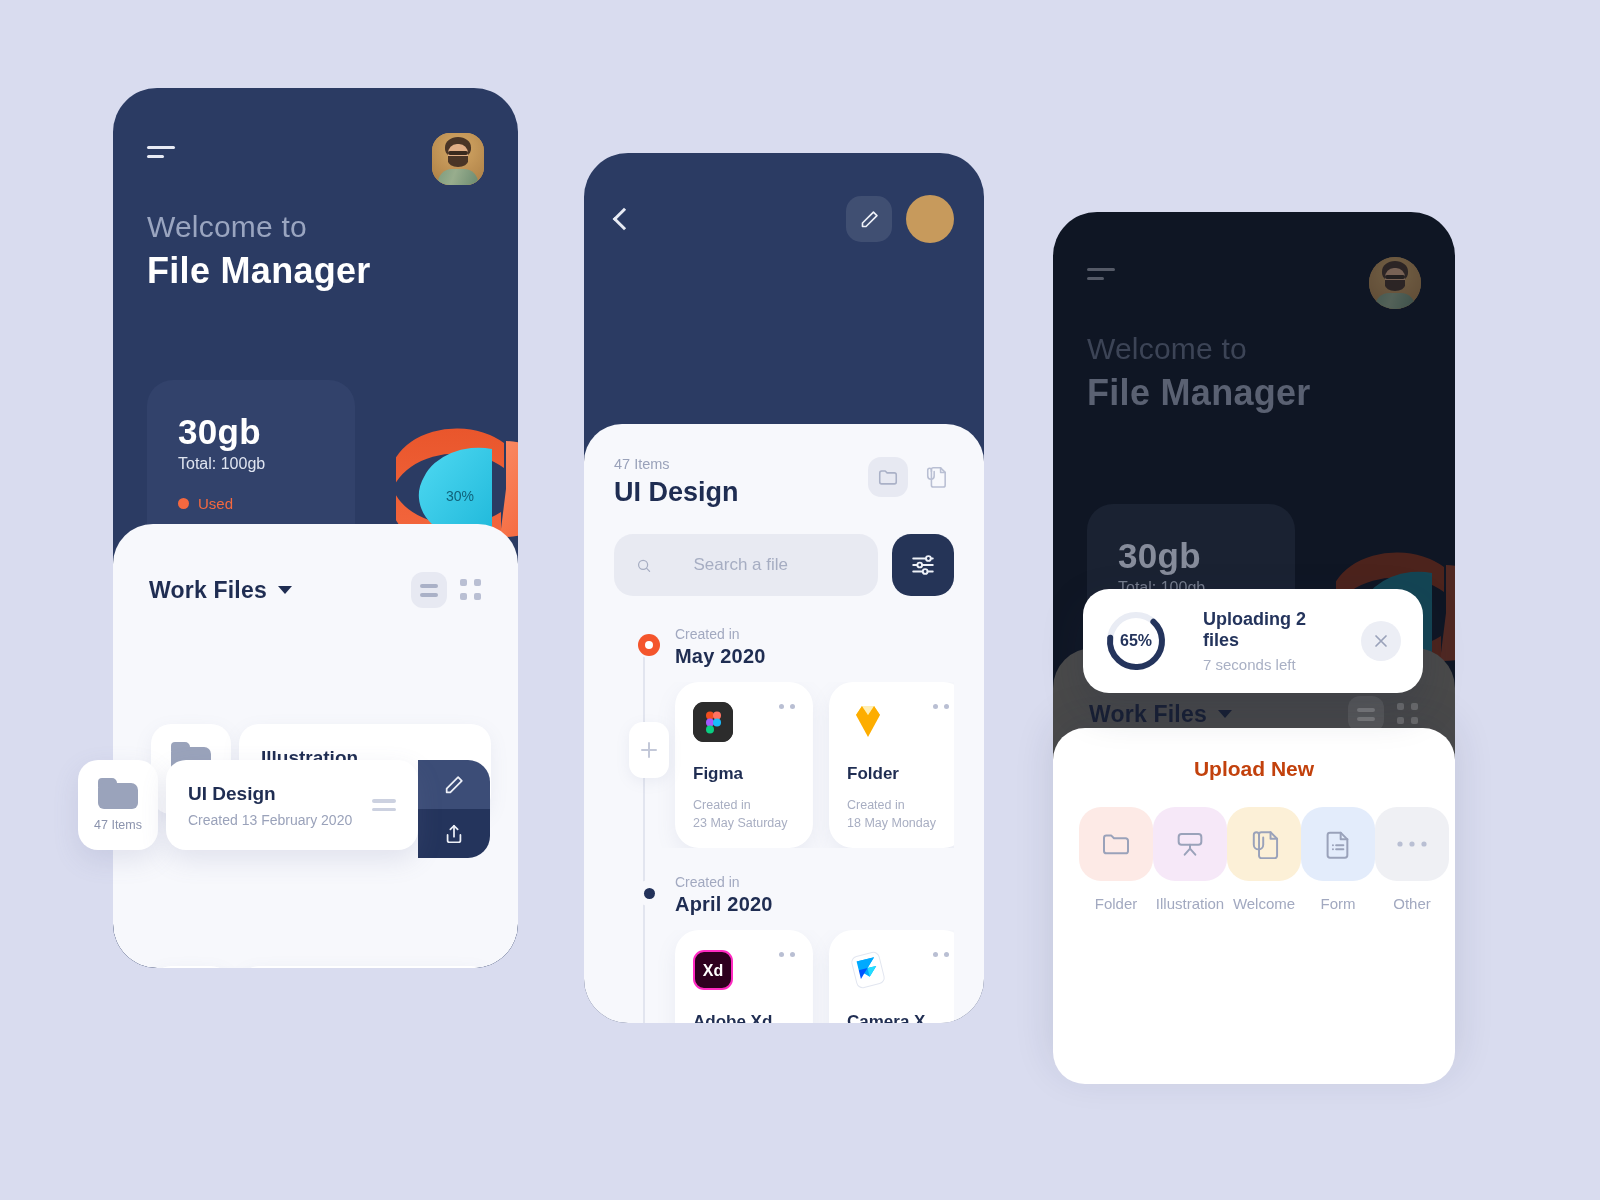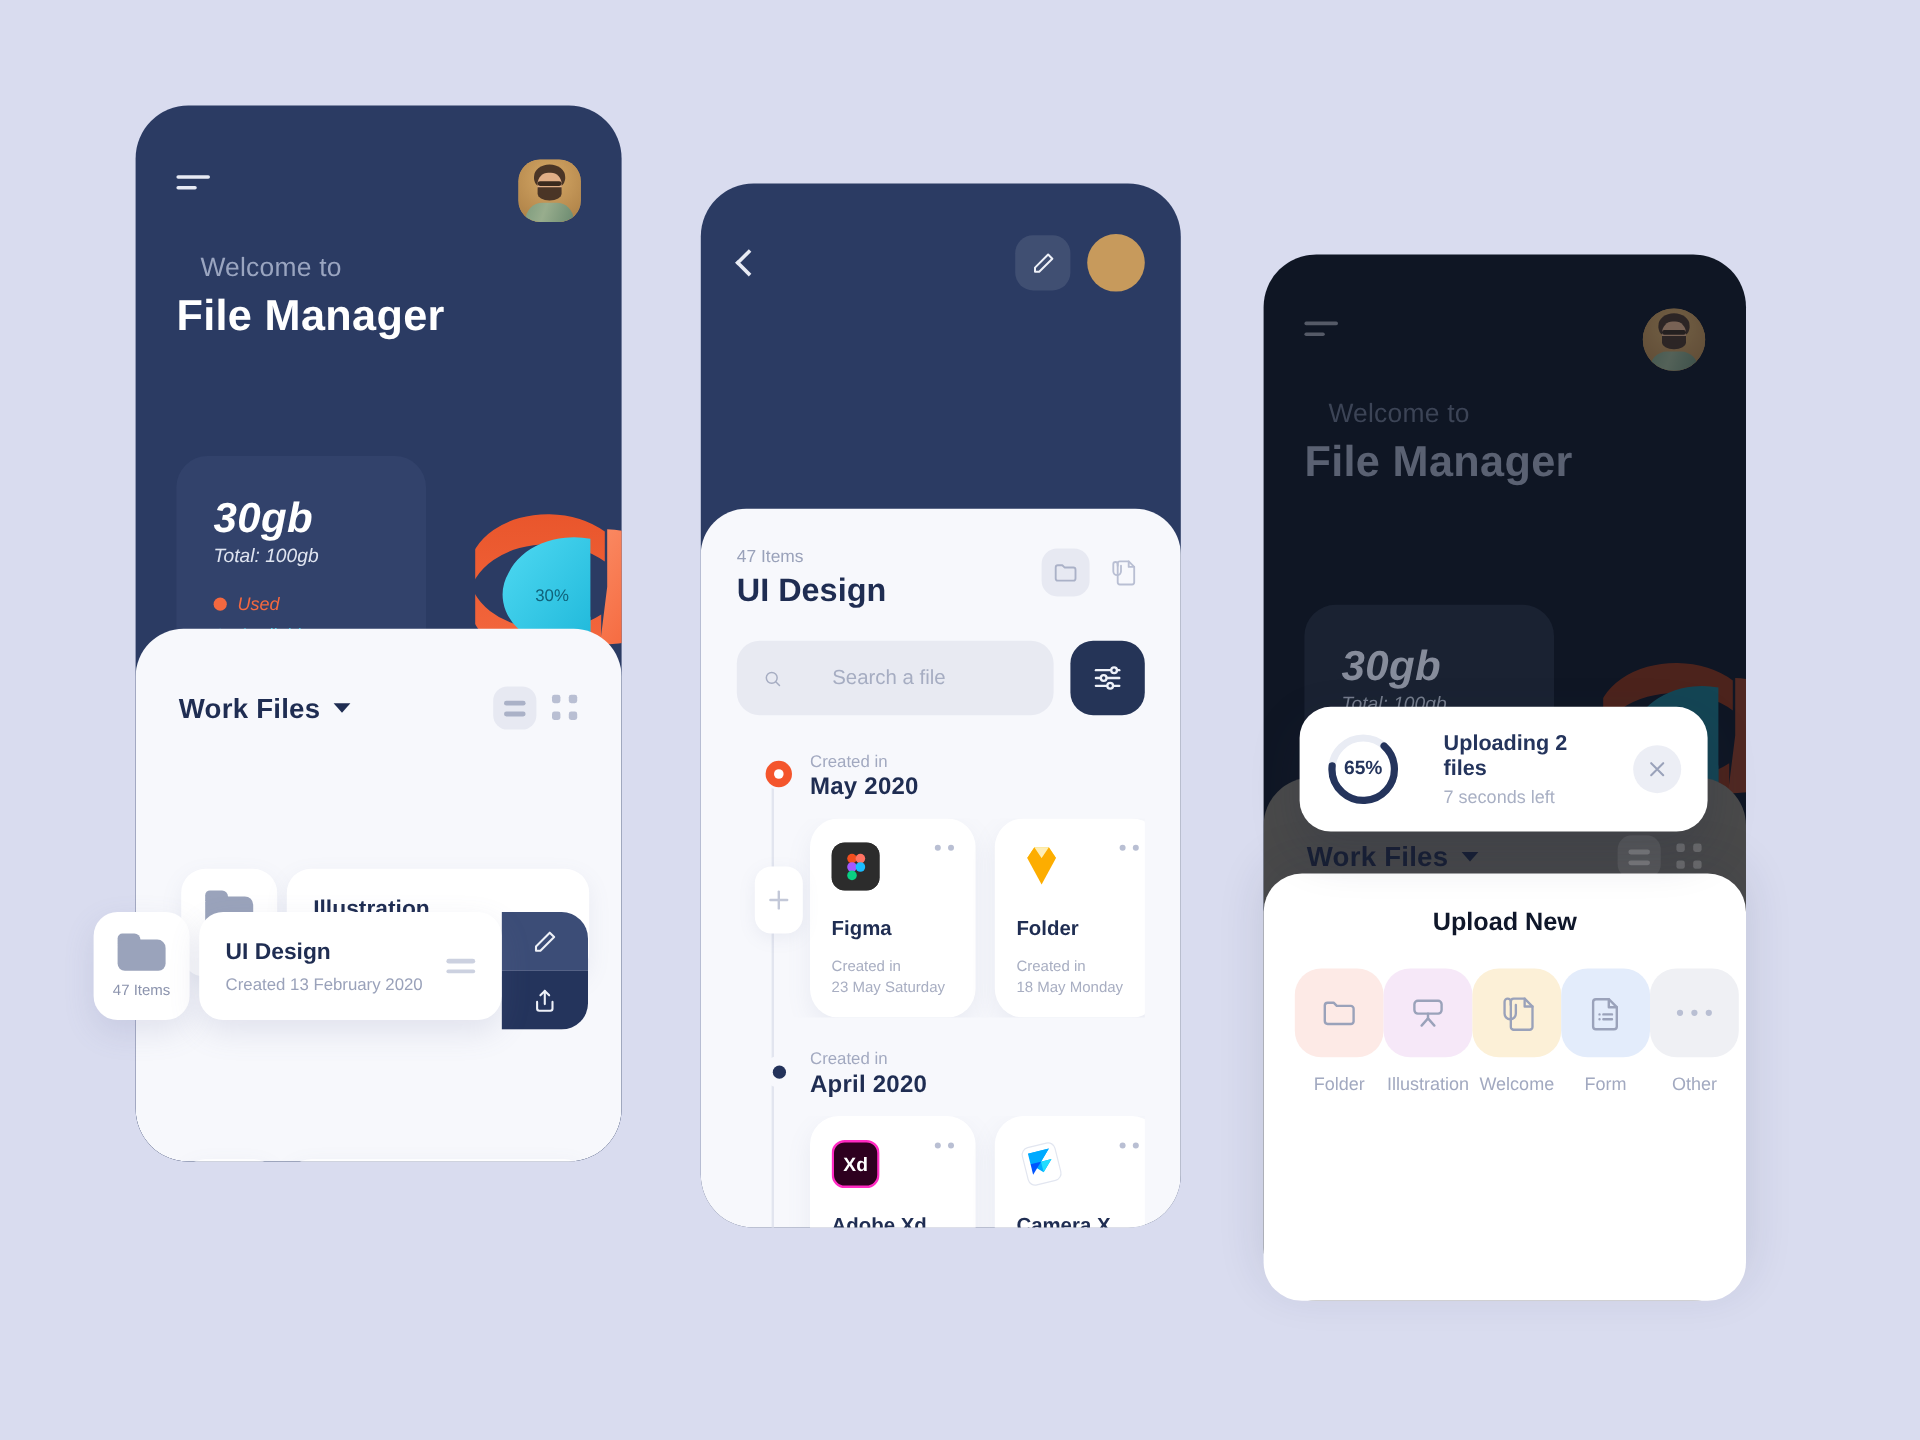--- a/index.html
+++ b/index.html
@@ -35,29 +35,29 @@
       background:#4a3526; border-radius:50% 50% 45% 45%; }
   .avatar .av-face { position:absolute; left:31%; top:22%; width:38%; height:40%;
       background:#e0ae86; border-radius:45%; }
   .avatar .av-glass { position:absolute; left:31%; top:34%; width:38%; height:8%;
       background:#3a2a1e; border-radius:3px; }
   .avatar .av-beard { position:absolute; left:31%; top:44%; width:38%; height:22%;
       background:#4a3526; border-radius: 0 0 50% 50%; }
   .avatar .av-shirt { position:absolute; left:12%; bottom:0; width:76%; height:30%;
       background:linear-gradient(110deg,#7e9c7e 0%, #98ad8d 40%, #6b8a70 100%); border-radius: 14px 14px 0 0; }
 
-  .welcome-sm { margin-top: 50px; font-size: 22px; color: #9aa5c0; letter-spacing: .2px; margin-left: 20px; }
+  .welcome-sm { margin-top: 50px; font-size: 30px; color: #9aa5c0; letter-spacing: .2px; }
   .welcome-lg { margin-top: 6px; font-size: 36px; font-weight: bold; color: #ffffff; letter-spacing: .3px; }
 
   .storage-card {
     position: absolute; left: 34px; top: 292px;
     width: 208px; height: 202px;
     background: #32426b; border-radius: 26px;
   }
-  .storage-inner { padding: 32px 0 0 31px; font-style: italic; }
+  .storage-inner { padding: 32px 0 0 31px; }
   .gb { font-size: 35px; font-weight: bold; color: #fff; letter-spacing:.3px; }
   .gb-total { margin-top: 3px; font-size: 16px; color: #dfe4f0; }
   .legend { margin-top: 22px; }
   .legend-row { display: flex; align-items: center; gap: 9px; margin-bottom: 9px; }
   .dot { width: 11px; height: 11px; border-radius: 50%; display:block; }
   .legend-lbl { font-size: 15px; }
 
   .pie-wrap { position: absolute; left: 283px; top: 305px; width: 200px; height: 170px; }
 
   .p1-sheet {
@@ -194,21 +194,21 @@
   .up-title { font-size: 18px; color:#24345c; font-weight:600; }
   .up-sub { margin-top: 5px; font-size: 15px; color:#a9b0c4; }
   .up-close { width: 40px; height: 40px; border-radius:50%; background:#eceef5;
      display:flex; align-items:center; justify-content:center; cursor:pointer; color:#9aa2ba; font-size:19px;}
 
   .upload-sheet {
     position:absolute; left: 1053px; top: 728px; width: 402px; height: 356px;
     background:#fff; border-radius: 32px; z-index: 30;
     box-shadow: 0 -10px 40px rgba(30,40,70,.12);
   }
-  .us-title { text-align:center; margin-top: 29px; font-size: 21px; font-weight:bold; color:#0f172a; }
+  .us-title { text-align:center; margin-top: 29px; font-size: 21px; font-weight:bold; color:#c2410c; }
   .us-grid { margin-top: 26px; display:grid; grid-template-columns: repeat(5,1fr); row-gap: 24px;
      padding: 0 26px; }
   .us-cell { display:flex; flex-direction:column; align-items:center; cursor:pointer; }
   .us-icon { width: 74px; height: 74px; border-radius: 22px; display:flex; align-items:center; justify-content:center; }
   .us-label { margin-top: 14px; font-size: 15px; color:#a2a9c0; }
 
   svg { display:block; }
 </style>
 </head>
 <body>

